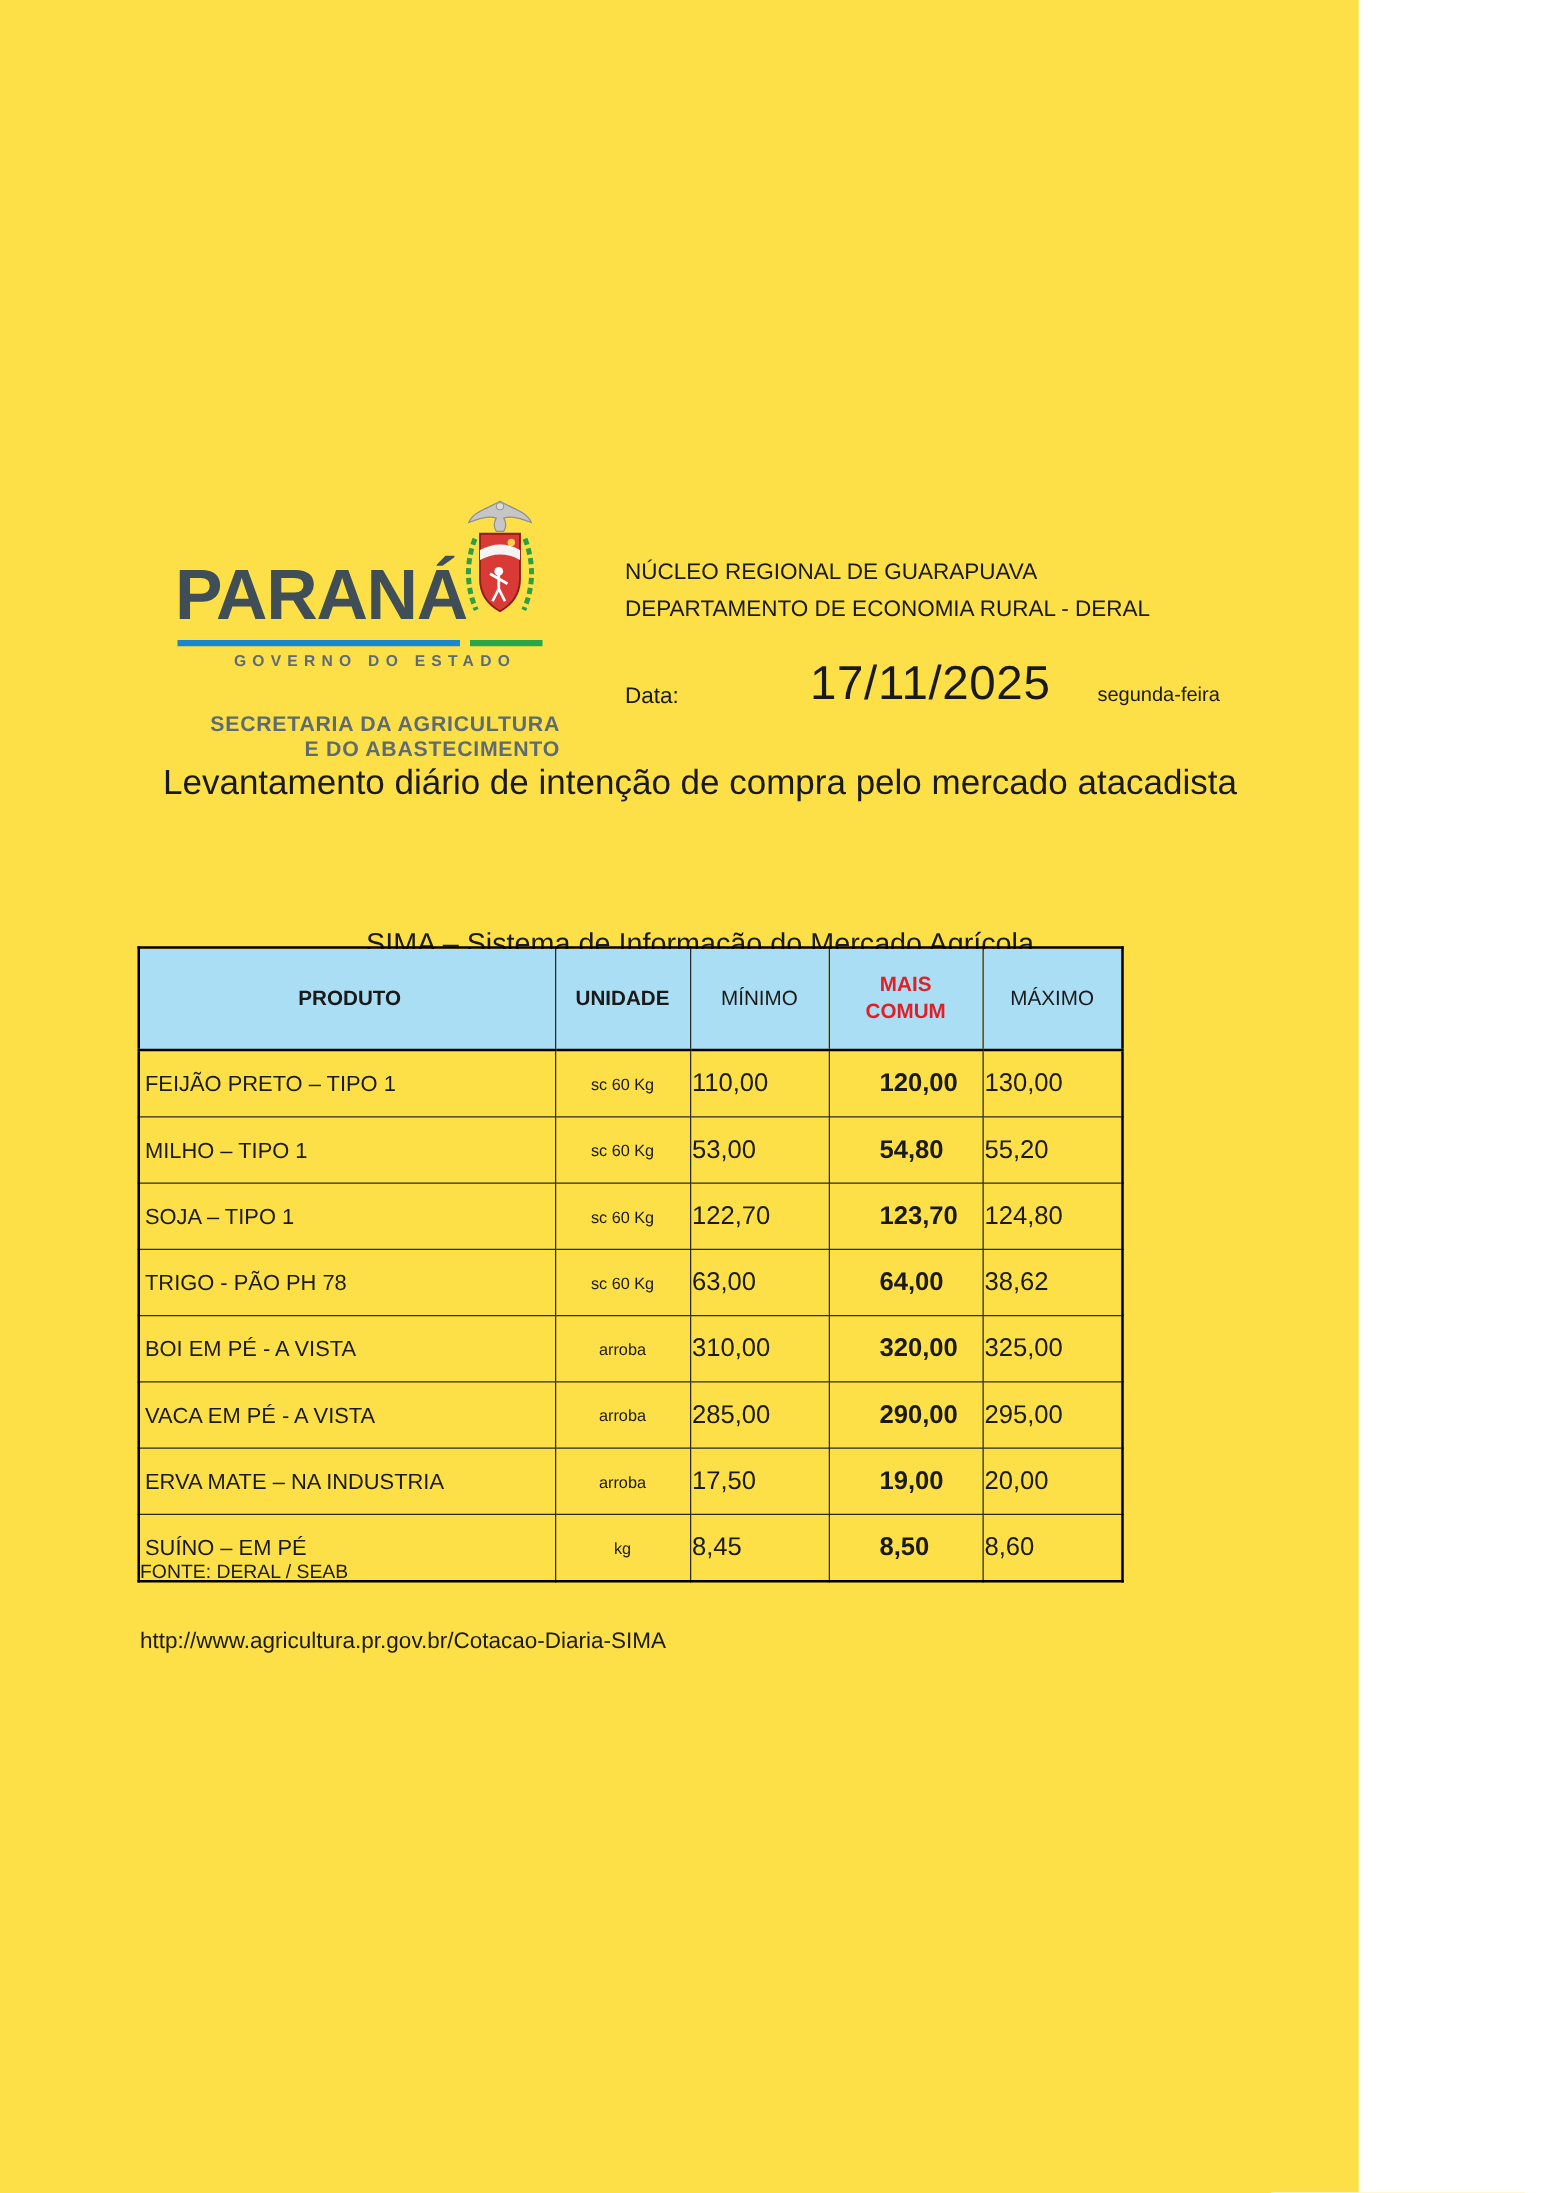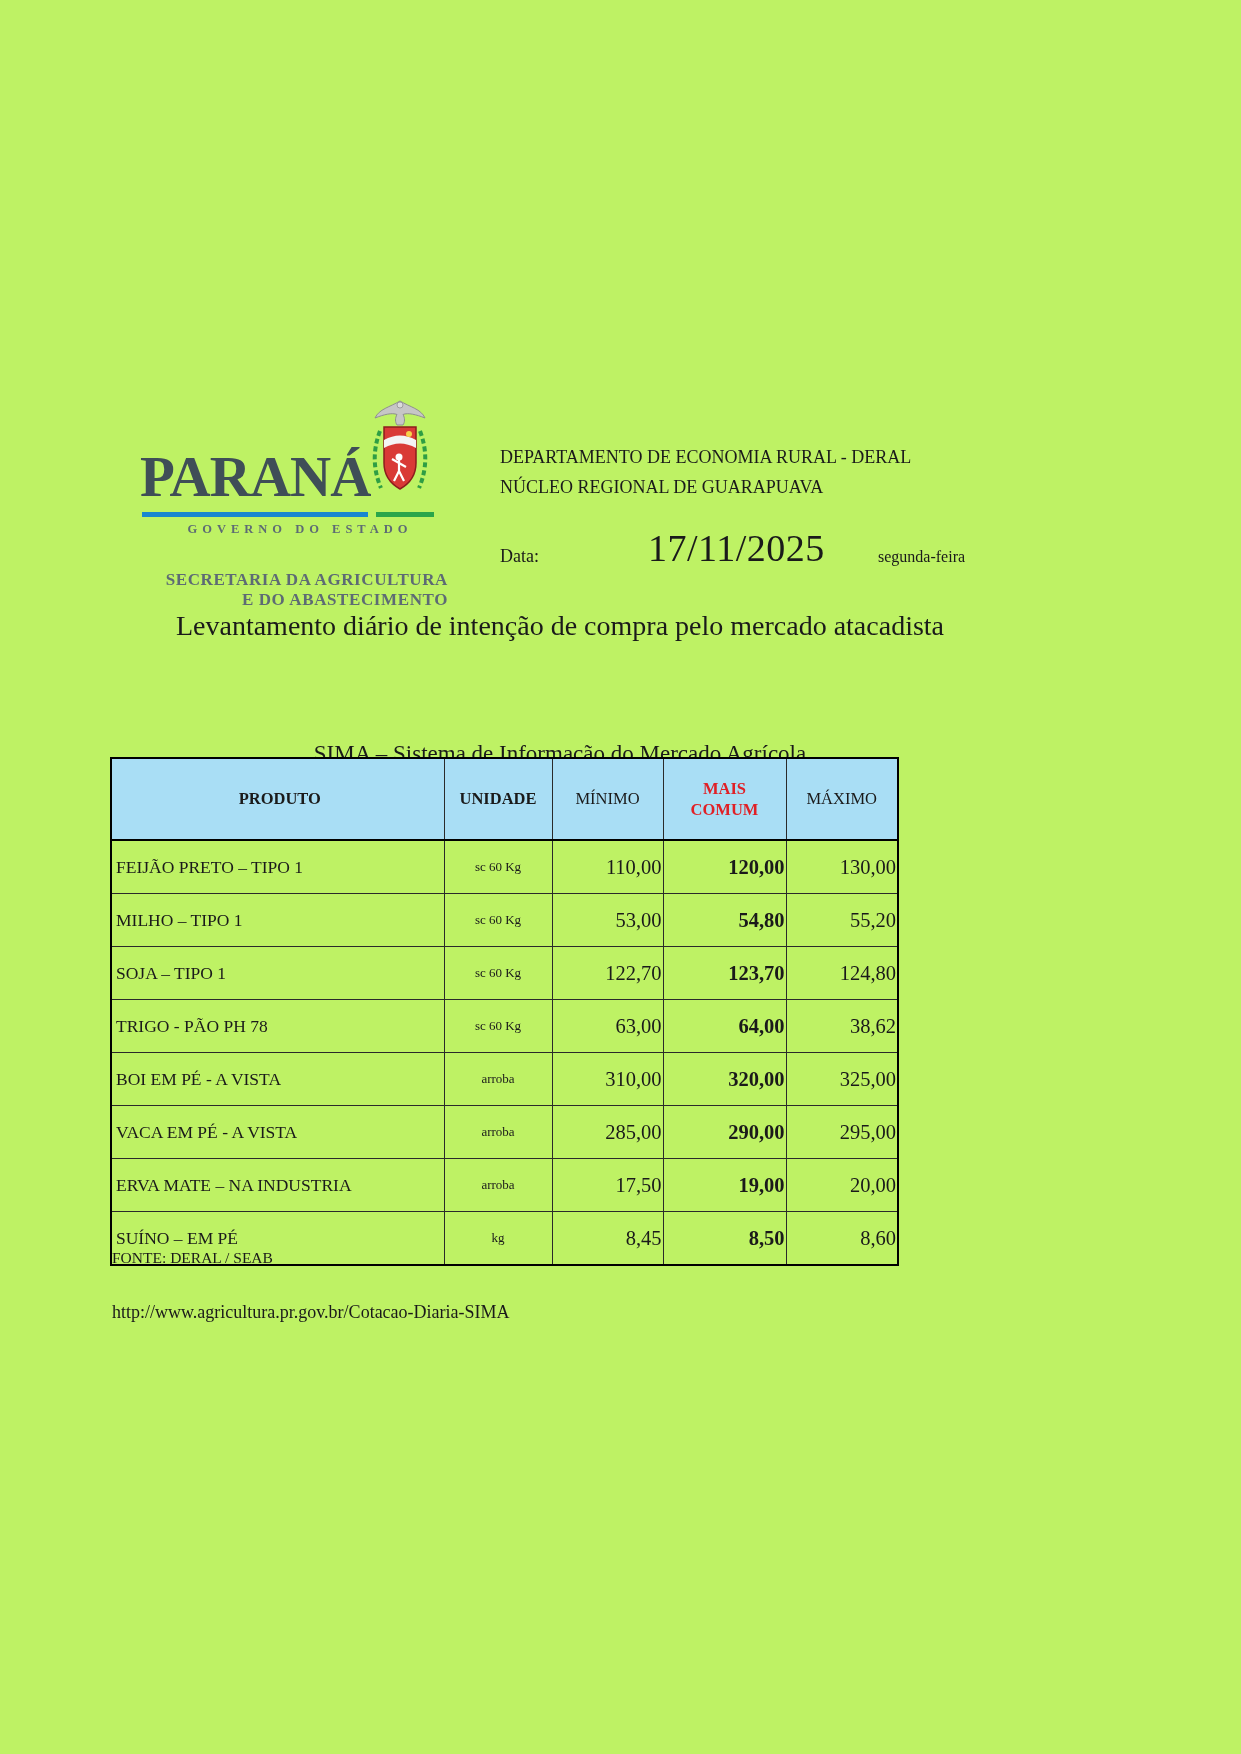--- a/index.html
+++ b/index.html
@@ -1,20 +1,20 @@
 <!DOCTYPE html>
 <html><head>
 <meta charset="utf-8">
 <style>
   html,body { margin:0; padding:0; background:#ffffff; }
   .page {
     position:relative;
-    width:1241px; height:1754px;
-    background:#bef264;
-    font-family:Liberation Serif, serif;
+    width:1087px; height:1754px;
+    background:#fde047;
+    font-family:Liberation Sans, sans-serif;
     color:#1a1a1a;
     overflow:hidden;
   }
 
   
   .logo-block { position:absolute; left:140px; top:398px; width:300px; height:190px; }
   .parana-word {
     position:absolute; left:0; top:50px;
     font-size:57px; font-weight:bold; color:#3f4e57;
     line-height:1; letter-spacing:-1px;
@@ -57,21 +57,21 @@
     font-size:16.5px; text-align:center; vertical-align:middle;
   }
   th.th-produto { text-align:left; padding-left:5px; font-weight:bold; }
   th.th-unidade { font-weight:bold; }
   th.th-plain   { font-weight:normal; }
   th.th-comum   { font-weight:bold; color:#e02026; font-size:17px; line-height:1.3; }
   th.th-comum span { display:inline-block; max-width:76px; }
   table.price td { height:50px; vertical-align:middle; }
   td.cell-produto { text-align:left; padding-left:4px; font-size:17.5px; }
   td.cell-unidade { text-align:center; font-size:13px; }
-  td.cell-num     { text-align:right; font-size:20.5px; }
+  td.cell-num     { text-align:left; font-size:20.5px; }
   td.cell-comum   { font-weight:bold;padding-left:40px; }
 
   
   .fonte { position:absolute; left:112px; top:1249px; font-size:15.5px; }
   .url   { position:absolute; left:112px; top:1302px; font-size:18px; color:#1a1a1a; text-decoration:none; cursor:pointer; }
 </style>
 </head>
 <body>
 
 <div class="page">
@@ -90,22 +90,22 @@
       <path d="M31 62 V73 M31 65 L24 61 M31 65 L38 69 M31 73 L26 83 M31 73 L36 83" stroke="#ffffff" stroke-width="2.2" fill="none"></path>
     </svg>
     <div class="line-blue"></div>
     <div class="line-green"></div>
     <div class="governo">GOVERNO DO ESTADO</div>
     <div class="secretaria">SECRETARIA DA AGRICULTURA</div>
     <div class="abastecimento">E DO ABASTECIMENTO</div>
   </div>
 
   <div class="dept">
+    <div>NÚCLEO REGIONAL DE GUARAPUAVA</div>
     <div>DEPARTAMENTO DE ECONOMIA RURAL - DERAL</div>
-    <div>NÚCLEO REGIONAL DE GUARAPUAVA</div>
   </div>
 
   <div class="date-label">Data:</div>
   <div class="date-value">17/11/2025</div>
   <div class="weekday">segunda-feira</div>
 
   <div class="title-main">Levantamento diário de intenção de compra pelo mercado atacadista</div>
   <div class="title-sub">SIMA – Sistema de Informação do Mercado Agrícola</div>
 
   <table class="price">

